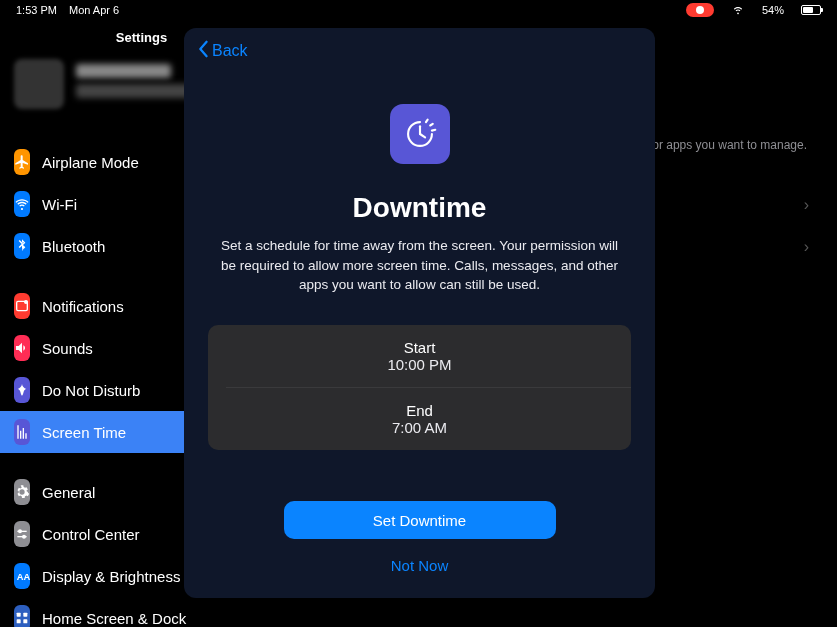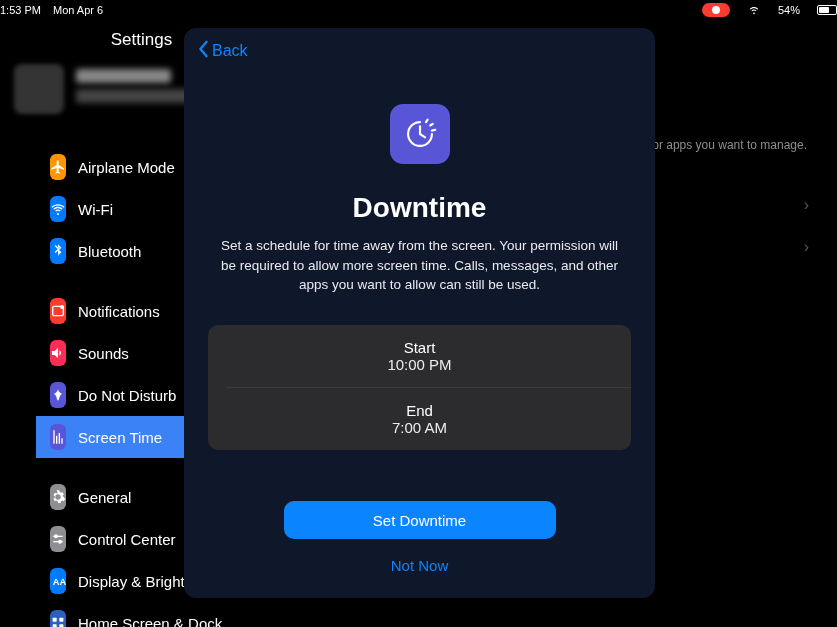--- a/index.html
+++ b/index.html
@@ -1,37 +1,37 @@
 <!DOCTYPE html>
 <html><head>
 <meta charset="utf-8">
 <style>
   * { margin: 0; padding: 0; box-sizing: border-box; font-family: -apple-system, BlinkMacSystemFont, "Segoe UI", Helvetica, Arial, sans-serif; }
   body { width: 837px; height: 627px; background: #000; color: #fff; overflow: hidden; position: relative; }
-  .status-bar { height: 20px; display: flex; align-items: center; padding: 0 0; font-size: 11px; font-weight: 500; }
+  .status-bar { height: 20px; display: flex; align-items: center; padding: 0 16px; font-size: 11px; font-weight: 500; }
   .status-left { flex: 1; display: flex; gap: 12px; }
   .status-right { display: flex; align-items: center; gap: 17px; }
   .rec-pill { background: #ff3b30; width: 28px; height: 14px; border-radius: 7px; display: flex; align-items: center; justify-content: center; }
   .rec-dot { width: 8px; height: 8px; background: #fff; border-radius: 50%; }
   .battery-icon { width: 20px; height: 10px; border: 1px solid #fff; border-radius: 2px; position: relative; display: inline-block; }
   .battery-icon::after { content: ""; position: absolute; right: -3px; top: 2px; width: 2px; height: 4px; background: #fff; border-radius: 0 1px 1px 0; }
   .battery-fill { position: absolute; left: 1px; top: 1px; bottom: 1px; width: 54%; background: #fff; border-radius: 1px; }
 
   .layout { display: flex; height: calc(627px - 20px); }
   .sidebar { width: 283px; background: #000; overflow-y: hidden; }
-  .settings-title { text-align: center; font-size: 17px; font-weight: 400; padding: 10px 0 14px; }
+  .settings-title { text-align: center; font-size: 13px; font-weight: 700; padding: 10px 0 14px; }
   .account-block { padding: 0 14px 14px; display: flex; align-items: center; gap: 12px; }
   .avatar { width: 50px; height: 50px; border-radius: 8px; background: #333; filter: blur(2px); }
   .account-text { flex: 1; }
   .blur-line { height: 14px; border-radius: 3px; filter: blur(3px); background: #666; margin-bottom: 6px; }
   .blur-line.w1 { width: 95px; background: #888; }
   .blur-line.w2 { width: 130px; background: #444; }
 
   .group-gap { height: 18px; }
-  .row { display: flex; align-items: center; padding: 8px 14px; gap: 12px; font-size: 15px; min-height: 34px; margin-left: 36px; }
+  .row { display: flex; align-items: center; padding: 8px 14px; gap: 12px; font-size: 15px; min-height: 34px; }
   .row.selected { background: #3b82f6; }
   .row .icon-box { width: 16px; height: 26px; border-radius: 6px; display: flex; align-items: center; justify-content: center; flex-shrink: 0; }
   .row .row-right { margin-left: auto; color: #8e8e93; font-size: 13px; white-space: nowrap; overflow: hidden; }
 
   .icon-airplane { background: #ff9500; }
   .icon-wifi { background: #007aff; }
   .icon-bluetooth { background: #007aff; }
   .icon-notif { background: #ff3b30; }
   .icon-sounds { background: #ff2d55; }
   .icon-dnd { background: #5856d6; }

